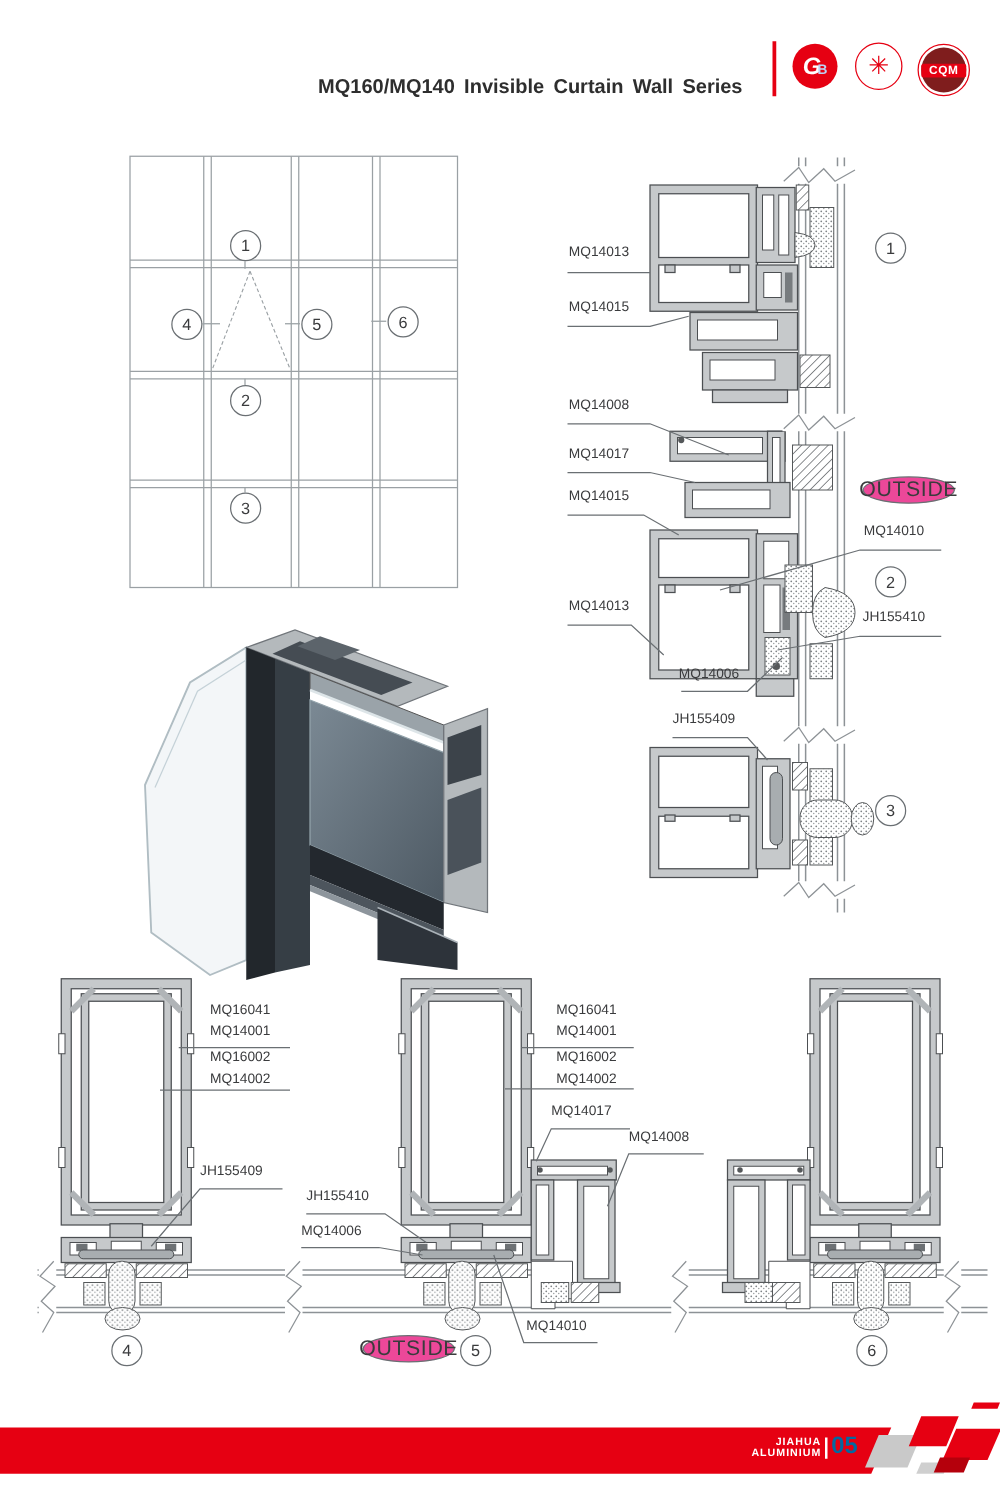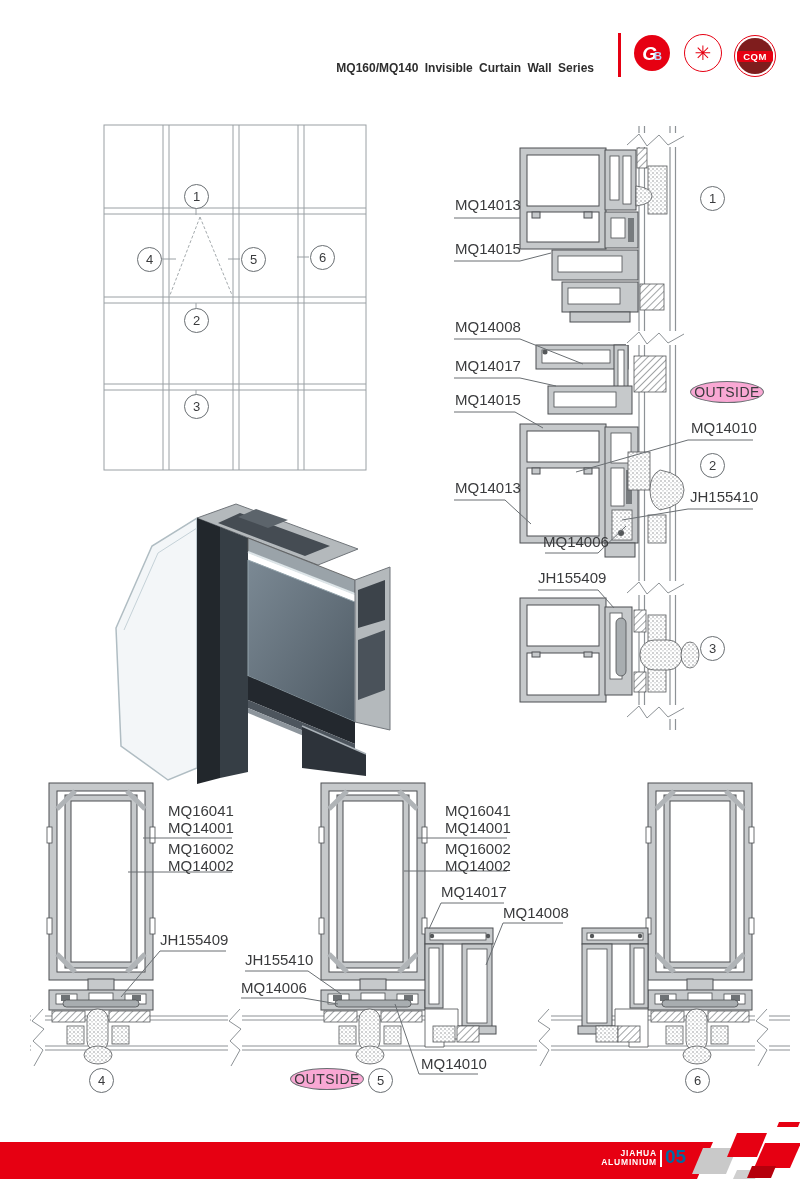--- a/index.html
+++ b/index.html
@@ -2,42 +2,42 @@
 <html><head>
 <meta charset="utf-8">
 <style>
   html,body{margin:0;padding:0;background:#fff;}
   .page{position:relative;width:800px;height:1200px;background:#fff;overflow:hidden;
         font-family:"Liberation Sans",sans-serif;}
   .art{position:absolute;left:0;top:0;z-index:0;}
   
   .title{position:absolute;top:31px;right:228px;font-size:26px;font-weight:bold;
          color:#171717;z-index:2;white-space:nowrap;}
-  .subtitle{position:absolute;top:61px;right:206px;font-size:12px;font-weight:bold;
+  .subtitle{position:absolute;top:61px;right:206px;font-size:16px;font-weight:bold;
             color:#2e2e2e;word-spacing:3px;z-index:2;white-space:nowrap;}
   .hdr-divider{position:absolute;left:618px;top:33px;width:3px;height:44px;background:#e60012;z-index:2;}
   .logo{position:absolute;width:36px;height:36px;border-radius:50%;z-index:2;
         display:flex;align-items:center;justify-content:center;}
   .logo-gb{left:634px;top:35px;background:#e60012;}
   .logo-gb .g{color:#fff;font-size:19px;font-weight:bold;font-style:italic;line-height:1;}
   .logo-gb .b{color:#bcd2f5;font-size:11px;font-weight:bold;margin-left:-3px;margin-top:6px;}
   .logo-seal{left:684px;top:34px;border:1.6px solid #e60012;background:#fff;}
   .logo-seal .s{color:#e60012;font-size:20px;line-height:1;}
   .logo-cqm{left:734px;top:35px;background:#7f1d1d;border:1.6px solid #e60012;
             background-clip:content-box;padding:2px;}
   .logo-cqm .t{color:#fff;background:#e60012;font-size:9.5px;font-weight:bold;letter-spacing:.5px;
                width:100%;text-align:center;border-radius:2px;}
   
-  .lbl{position:absolute;font-size:15px;color:#3a3b3d;white-space:nowrap;z-index:2;line-height:1;}
+  .lbl{position:absolute;font-size:11px;color:#3a3b3d;white-space:nowrap;z-index:2;line-height:1;}
   .mk{position:absolute;width:25px;height:25px;border:1.2px solid #6a6f73;border-radius:50%;
       background:#fff;display:flex;align-items:center;justify-content:center;
       font-size:13px;color:#3a3b3d;z-index:2;box-sizing:border-box;}
   .oval{position:absolute;width:74px;height:22px;border:1.2px solid #6a6f73;border-radius:50%;
-        background:#f9a8d4;display:flex;align-items:center;justify-content:center;
-        font-size:14px;color:#3a3b3d;z-index:2;box-sizing:border-box;letter-spacing:.5px;}
+        background:#ec4899;display:flex;align-items:center;justify-content:center;
+        font-size:17px;color:#3a3b3d;z-index:2;box-sizing:border-box;letter-spacing:.5px;}
   
   .ft-brand{position:absolute;right:143px;top:1149px;text-align:right;color:#fff;
             font-size:8.5px;font-weight:bold;line-height:1.1;letter-spacing:.8px;z-index:2;}
   .ft-div{position:absolute;left:660px;top:1150px;width:2px;height:17px;background:#fff;z-index:2;}
   .ft-num{position:absolute;left:665px;top:1146px;font-size:19px;font-weight:bold;color:#0369a1;z-index:2;}
 </style>
 </head>
 <body>
 
 <div class="page">

